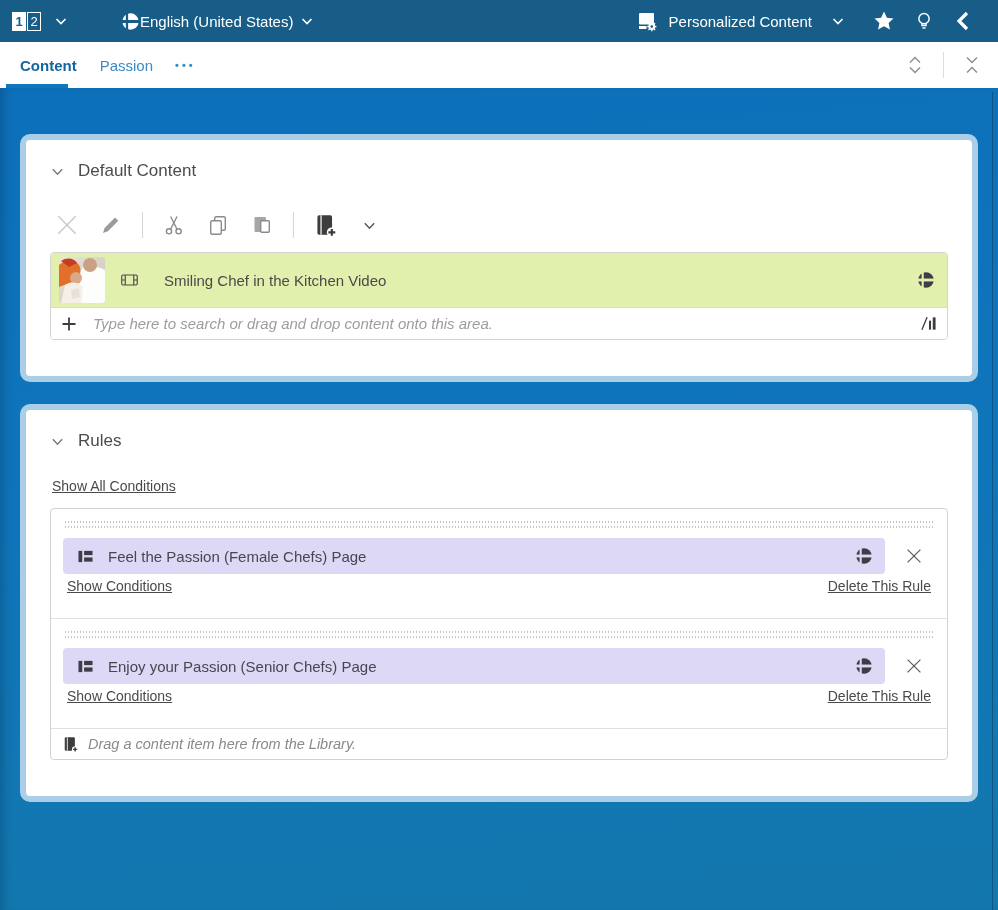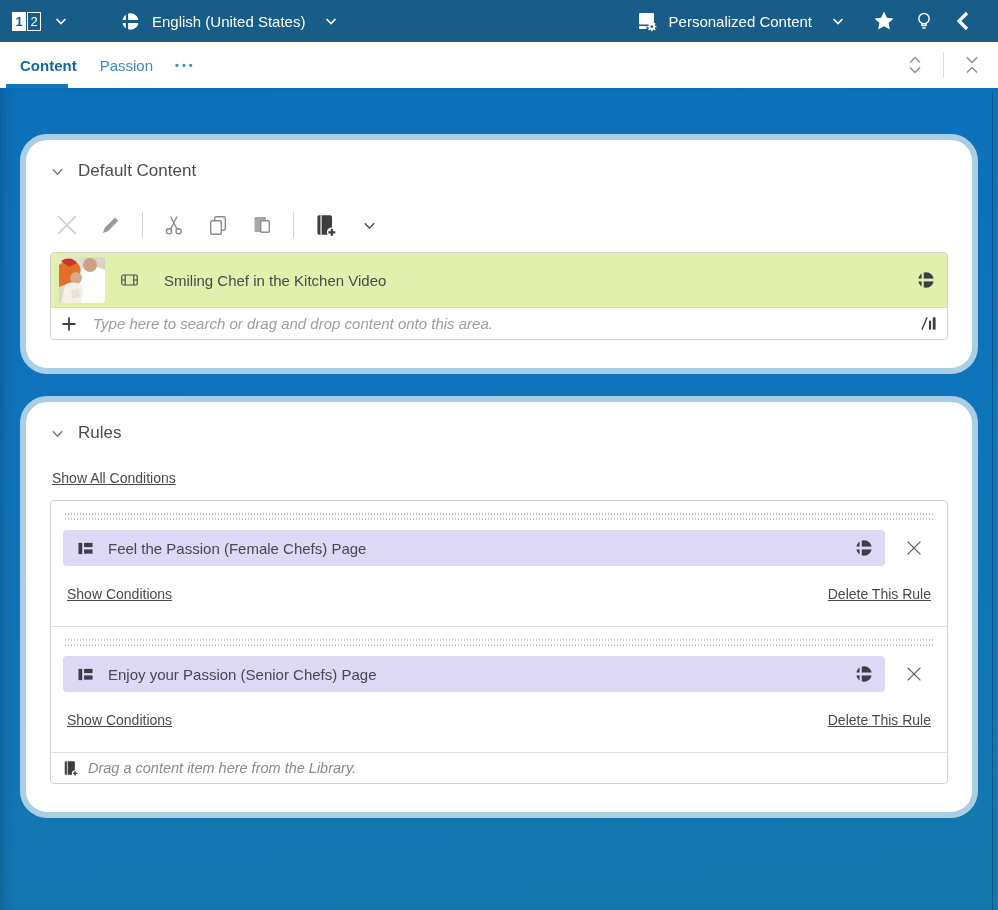--- a/index.html
+++ b/index.html
@@ -6,21 +6,21 @@
   html,body { width:998px; height:910px; overflow:hidden; }
   body { font-family:"Liberation Sans", sans-serif; background:#fff; }
 
   
   .topbar { height:42px; background:#175d87; display:flex; align-items:center; padding:0 14px 0 12px; color:#fff; }
   .version-badge { display:flex; }
   .vbox { width:14px; height:19px; display:flex; align-items:center; justify-content:center; font-size:13px; }
   .vbox.active { background:#fff; color:#175d87; font-weight:bold; }
   .vbox.outline { border:1px solid #fff; color:#fff; margin-left:1px; }
   .tb-chevron { margin:0 10px 0 12px; }
-  .tb-lang { display:flex; align-items:center; gap:12px; margin-left:42px; font-size:15px; }
+  .tb-lang { display:flex; align-items:center; margin-left:42px; font-size:15px; }
   .tb-right { margin-left:auto; display:flex; align-items:center; gap:0; }
   .tb-mode { display:flex; align-items:center; gap:10px; font-size:15px; }
   .tb-iconbtn { width:40px; height:40px; display:flex; align-items:center; justify-content:center; cursor:pointer; }
   svg { display:block; }
 
   
   .tabbar { height:46px; background:#fff; display:flex; align-items:center; position:relative; padding-left:20px; }
   .tab { font-size:15px; cursor:pointer; }
   .tab.active { color:#15669e; font-weight:bold; }
   .tab-underline { position:absolute; left:6px; bottom:0; width:62px; height:4px; background:#1177bd; }
@@ -30,21 +30,21 @@
   .tb-divider { width:1px; height:26px; background:#ddd; margin:0 8px; }
   .stack-btn { width:40px; height:40px; display:flex; align-items:center; justify-content:center; cursor:pointer; }
 
   
   .content { position:relative; height:822px; background:linear-gradient(175deg,#0d70ba 0%, #0f75bb 45%, #1478ad 100%); box-shadow:inset 10px 0 12px -8px rgba(0,40,70,.35); overflow:hidden; }
   .scroll-line { position:absolute; top:4px; right:5px; width:1px; height:818px; background:rgba(10,60,95,.55); }
 
   .teaser-row { display:flex; align-items:center; gap:13px; padding:42px 0 0 53px; color:#fff; cursor:pointer; height:72px; }
   .teaser-title { font-size:17px; letter-spacing:.2px; }
 
-  .panel { margin:0 20px; background:#fff; border:6px solid #a9cee6; border-radius:27px; padding:18px 24px 28px 24px; }
+  .panel { margin:0 20px; background:#fff; border:6px solid #a9cee6; border-radius:10px; padding:18px 24px 36px 24px; }
   .panel-1 { margin-top:46px; }
   .panel-2 { margin-top:22px; }
   .panel-header { display:flex; align-items:center; gap:13px; cursor:pointer; height:26px; }
   .panel-title { font-size:17px; color:#4c4c4c; }
 
   
   .toolbar { display:flex; align-items:center; gap:18px; margin:26px 4px 12px 4px; height:30px; }
   .tool { width:26px; height:26px; display:flex; align-items:center; justify-content:center; cursor:pointer; }
   .tool-divider { width:1px; height:26px; background:#d5d5d5; }
 
@@ -65,21 +65,21 @@
   .dotted-bar { height:7px; margin:0 2px 10px 2px;
      background-image:
        repeating-linear-gradient(90deg,#c3c3c3 0 1px, transparent 1px 3px),
        repeating-linear-gradient(90deg,#c3c3c3 0 1px, transparent 1px 3px);
      background-size:100% 2px,100% 2px; background-position:0 0,0 5px; background-repeat:no-repeat; }
   .rule-row { display:flex; align-items:center; }
   .rule-pill { flex:1; height:36px; background:#dcd8f6; border-radius:4px; display:flex; align-items:center; padding:0 12px 0 10px; cursor:pointer; }
   .rule-icon { margin:0 14px 0 4px; flex:none; }
   .rule-title { font-size:15px; color:#47474f; flex:1; }
   .rule-remove { width:30px; height:30px; margin:0 6px 0 14px; display:flex; align-items:center; justify-content:center; cursor:pointer; flex:none; }
-  .rule-links { display:flex; justify-content:space-between; margin:20px 4px 0 4px; }
+  .rule-links { display:flex; justify-content:space-between; margin:4px 4px 0 4px; }
   .rule-link { font-size:14px; color:#4a4a4a; text-decoration:underline; cursor:pointer; }
   .drop-row { height:30px; display:flex; align-items:center; gap:9px; padding:0 10px; }
   .drop-hint { font-size:14.5px; font-style:italic; color:#8a8a8a; }
 </style>
 </head>
 <body>
 
 <div class="topbar">
   <div class="version-badge">
     <span class="vbox active">1</span>

